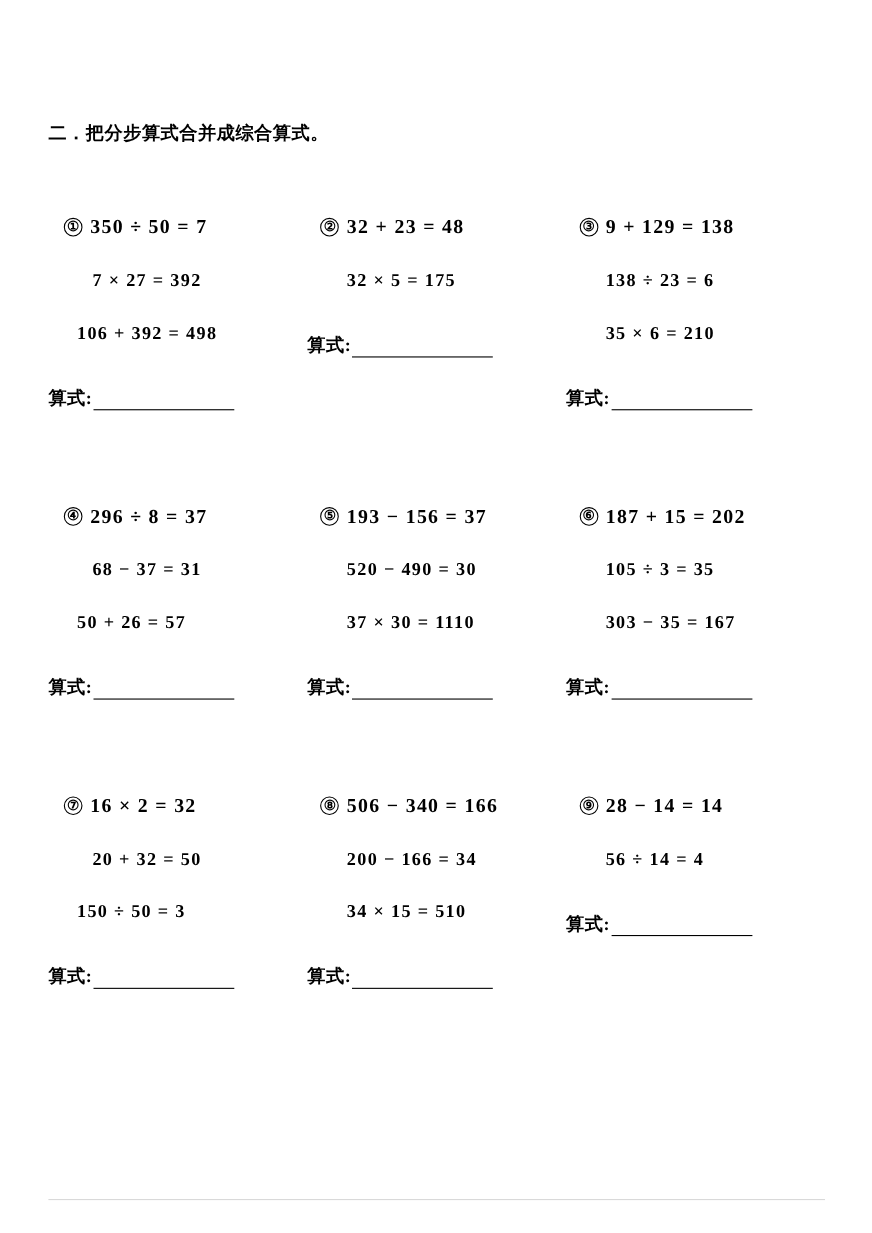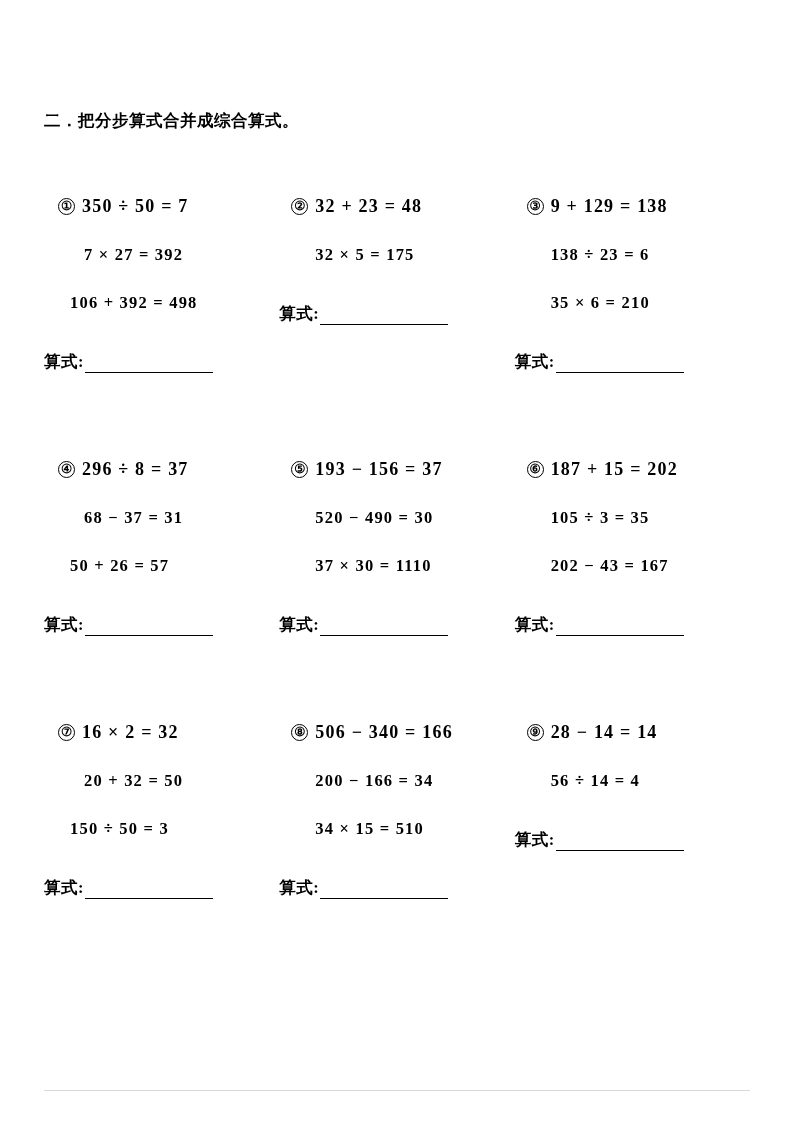--- a/index.html
+++ b/index.html
@@ -192,21 +192,21 @@
           <span class="lbl">算式:</span>
           <span class="blank"></span>
         </div>
       </div>
       <div class="cell c2">
         <div class="line1">
           <span class="circ">⑥</span>
           <span class="expr">187 + 15 = 202</span>
         </div>
         <div class="line2">105 ÷ 3 = 35</div>
-        <div class="line3">202 − 43 = 167</div>
+        <div class="line3">303 − 35 = 167</div>
         <div class="answer">
           <span class="lbl">算式:</span>
           <span class="blank"></span>
         </div>
       </div>
     </div>
 
     <div class="row">
       <div class="cell c0">
         <div class="line1">

